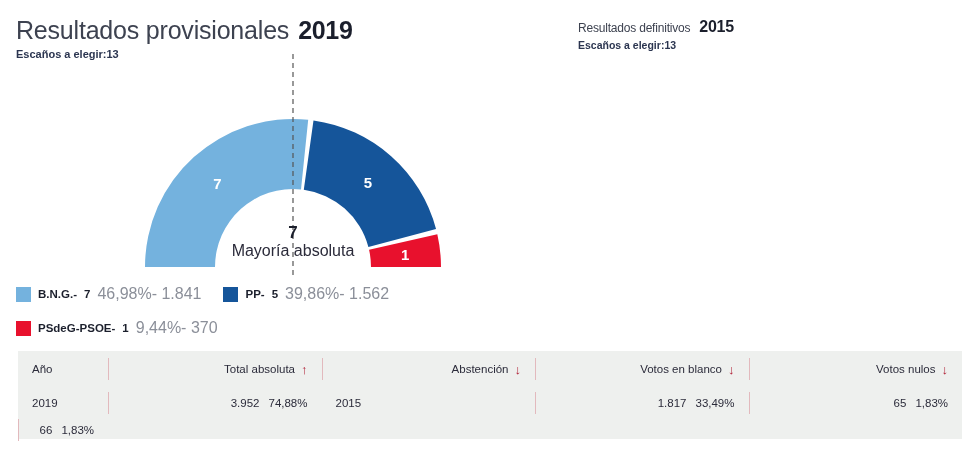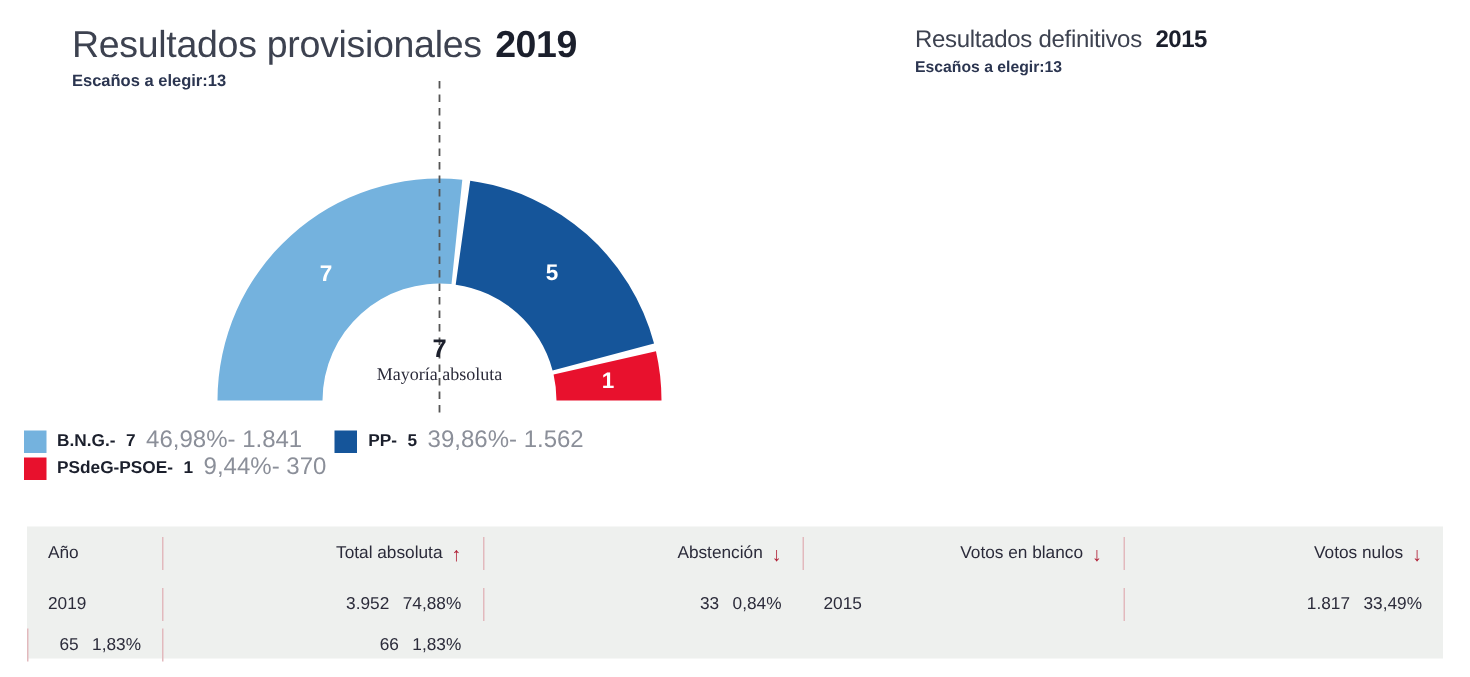--- a/index.html
+++ b/index.html
@@ -11,51 +11,51 @@
     color: #2b2b3a;
     overflow: hidden;
   }
   .page { position: relative; width: 980px; height: 451px; }
 
   
   .panel { position: absolute; top: 0; }
   .panel-left  { left: 0;   width: 560px; height: 340px; }
   .panel-right { left: 560px; width: 420px; height: 340px; }
 
-  .panel-head { padding-left: 16px; padding-top: 14px; margin-left: 32px; }
+  .panel-head { padding-left: 16px; padding-top: 14px; }
   .panel-left .panel-head { padding-top: 16px; }
   .panel-right .panel-head { padding-left: 18px; padding-top: 18px; }
 
   .title-row { display: flex; align-items: baseline; gap: 9px; white-space: nowrap; }
   .title-main { font-size: 25px; font-weight: 400; color: #3d4250; letter-spacing: -0.2px; }
   .title-year { font-size: 25px; font-weight: 700; color: #1b1f2c; letter-spacing: -0.3px; }
-  .panel-right .title-main { font-size: 16px; }
+  .panel-right .title-main { font-size: 12px; }
   .panel-right .title-year { font-size: 16px; }
 
   .subtitle { margin-top: 3px; font-size: 11px; font-weight: 700; color: #2b3550; }
   .subtitle .sub-label { font-weight: 700; }
   .panel-right .subtitle { font-size: 10.5px; margin-top: 3px; }
 
   
   .gauge-wrap { position: absolute; }
   .gauge-left  { left: 78px;  top: 52px; width: 430px; height: 225px; }
   .gauge-wrap svg { display: block; overflow: visible; }
 
   .seg-label { fill: #ffffff; font-weight: 700; font-family: "Liberation Sans", sans-serif; }
   .gauge-left .seg-label { font-size: 15px; }
 
   .majority { position: absolute; left: 0; width: 100%; text-align: center; }
   .maj-num { font-weight: 700; color: #1b1f2c; line-height: 1.05; }
   .maj-text { color: #2b2b3a; }
   .gauge-left .maj-num  { font-size: 17px; }
-  .gauge-left .maj-text { font-size: 12px; font-family: Liberation Serif, serif; }
+  .gauge-left .maj-text { font-size: 16px; }
 
   
   .legend { position: absolute; display: flex; flex-wrap: wrap; align-items: center; }
-  .legend-left  { left: 16px;  top: 285px; width: 520px; gap: 0 22px; }
+  .legend-left  { left: 16px;  top: 285px; width: 520px; gap: 16px 22px; }
 
   .legend-item { display: flex; align-items: center; gap: 7px; white-space: nowrap; height: 18px; }
   .swatch { width: 15px; height: 15px; flex: none; }
   .leg-party { font-size: 11.5px; font-weight: 700; color: #1b1f2c; }
   .leg-seats { font-size: 11.5px; font-weight: 700; color: #1b1f2c; }
   .leg-stats { font-size: 16px; font-weight: 400; color: #8b8f99; }
 
   
   .table {
     position: absolute; left: 18px; top: 351px;
@@ -174,24 +174,20 @@
         <span class="hdr-inner">
           <span>Votos nulos</span>
           <span class="arrow">↓</span>
         </span>
       </div>
       <div class="cell year row-2019">2019</div>
       <div class="cell num divider row-2019">
         <span>3.952</span>
         <span>74,88%</span>
       </div>
-      <div class="cell num divider row-2019">
-        <span>33</span>
-        <span>0,84%</span>
-      </div>
       <div class="cell year row-2015">2015</div>
       <div class="cell num divider row-2015">
         <span>1.817</span>
         <span>33,49%</span>
       </div>
       <div class="cell num divider row-2015">
         <span>65</span>
         <span>1,83%</span>
       </div>
       <div class="cell num divider row-2015">

